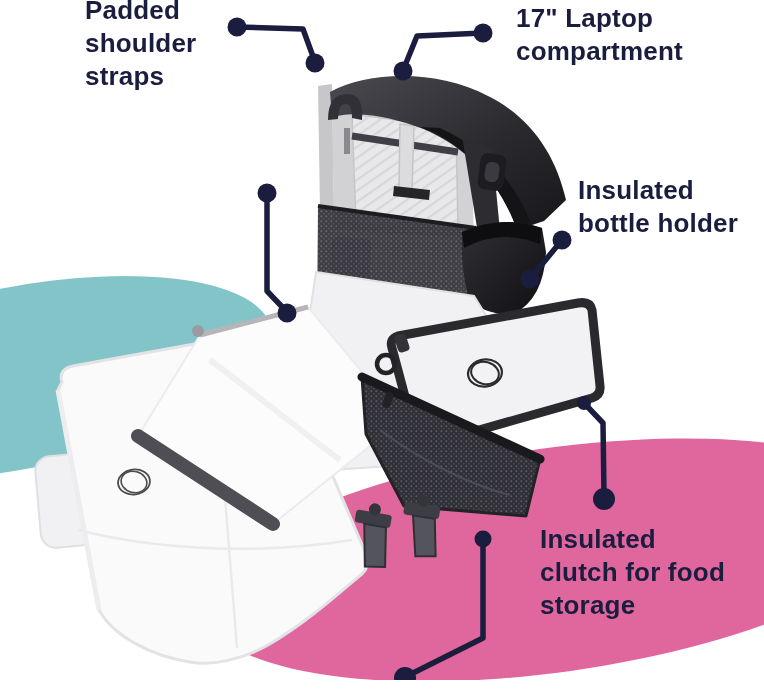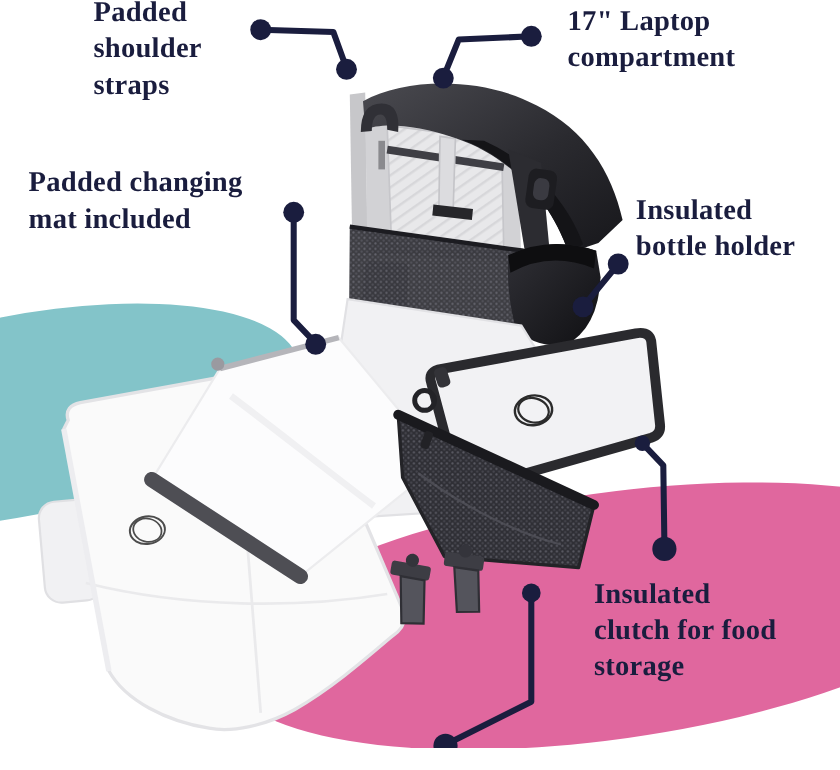--- a/index.html
+++ b/index.html
@@ -1,17 +1,17 @@
 <!DOCTYPE html>
 <html><head>
 <meta charset="utf-8">
 <style>
   html,body{margin:0;padding:0;background:#ffffff;}
   #stage{position:relative;width:764px;height:680px;overflow:hidden;background:#ffffff;
-         font-family:Liberation Serif, serif;}
+         font-family:Liberation Sans, sans-serif;}
   #art{position:absolute;left:0;top:0;width:764px;height:700px;}
   .lbl{position:absolute;font-weight:700;font-size:26px;line-height:33px;
        letter-spacing:.2px;color:#1a1d3e;white-space:pre-line;}
   #lbl-straps{left:85px;top:-6px;}
   #lbl-laptop{left:516px;top:2px;}
   #lbl-mat{left:26px;top:149px;}
   #lbl-bottle{left:578px;top:174px;}
   #lbl-clutch{left:540px;top:523px;}
   #lbl-water{left:68px;top:632px;}
 </style>
@@ -167,20 +167,18 @@
           <circle cx="405" cy="678" r="11" stroke="none"></circle>
       </g>
     </g>
   </svg>
 
   <div class="lbl" id="lbl-straps">Padded
 shoulder
 straps</div>
   <div class="lbl" id="lbl-laptop">17" Laptop
 compartment</div>
-  <div class="lbl" id="lbl-mat">Padded changing
-mat included</div>
   <div class="lbl" id="lbl-bottle">Insulated
 bottle holder</div>
   <div class="lbl" id="lbl-clutch">Insulated
 clutch for food
 storage</div>
 </div>
 
 </body></html>

